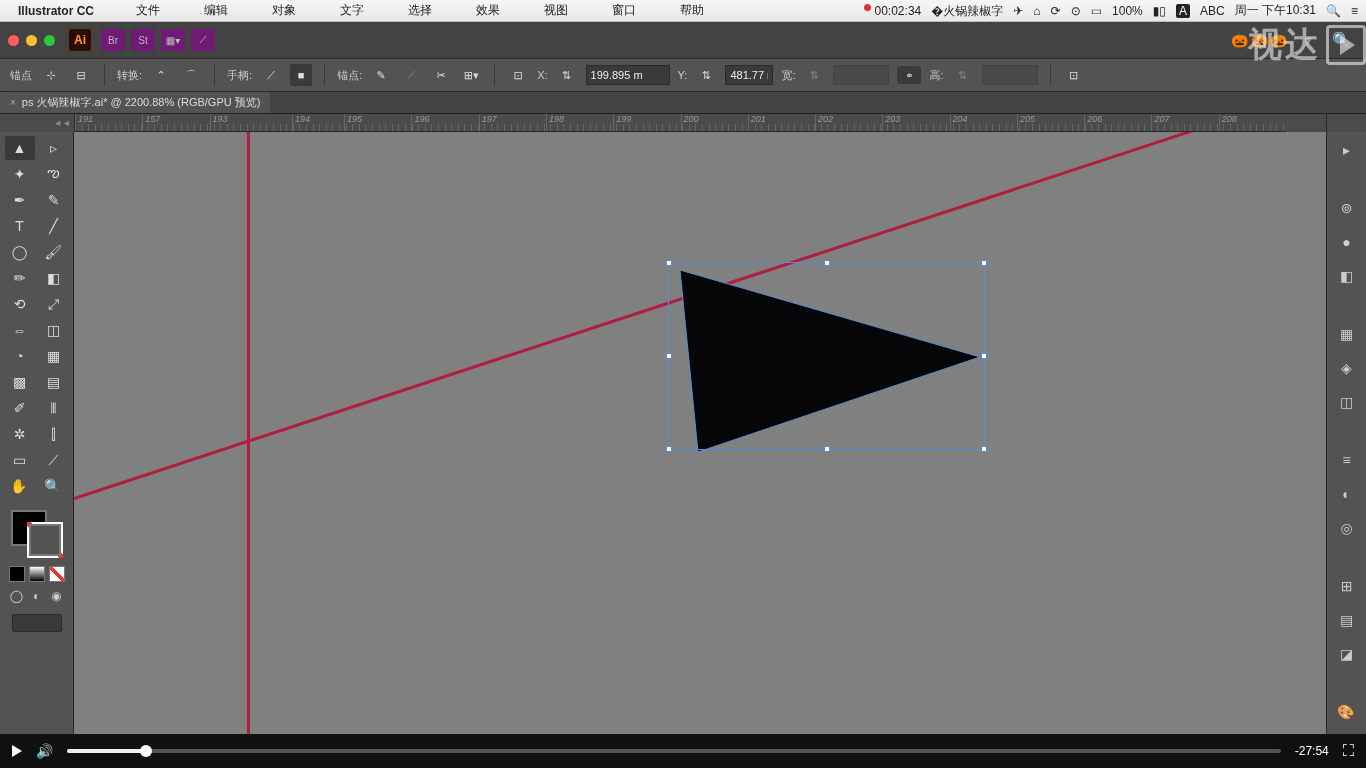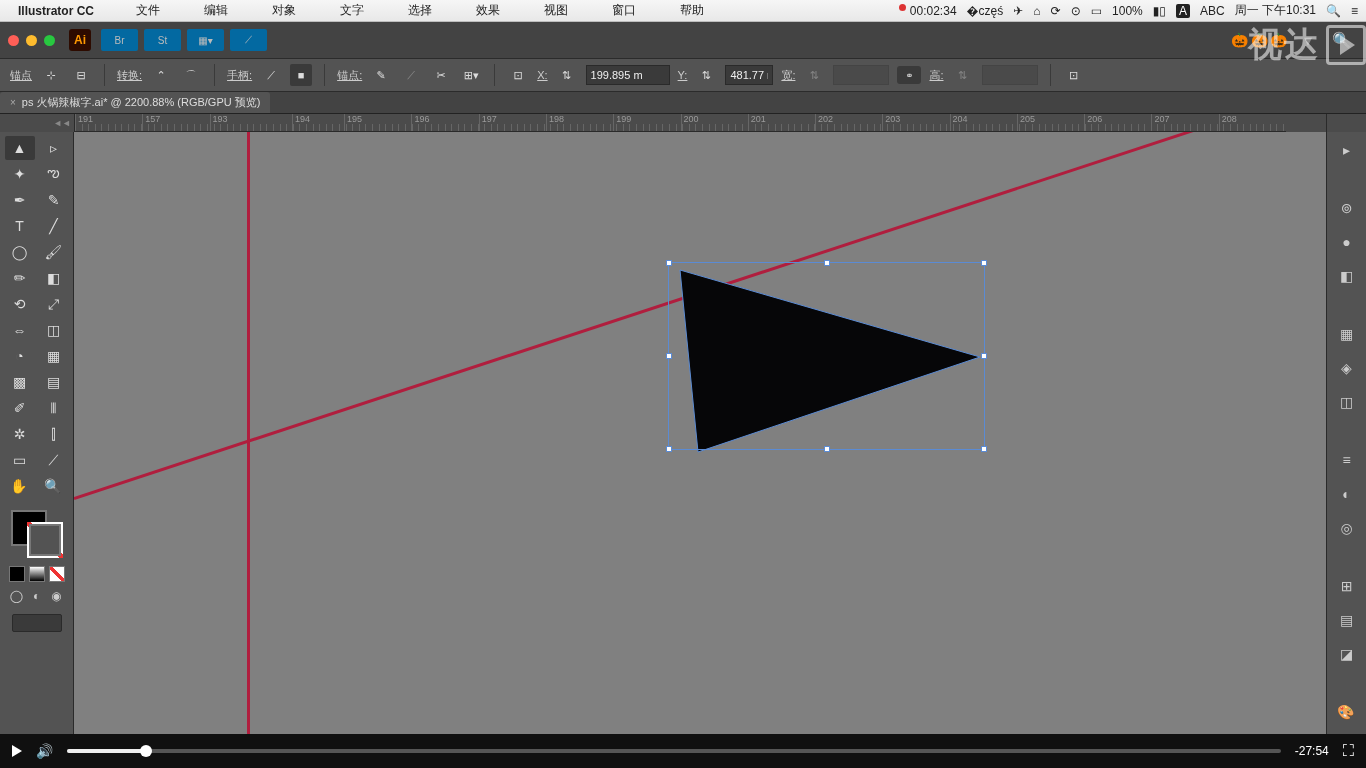--- a/index.html
+++ b/index.html
@@ -14,31 +14,31 @@
 .menubar .right { display: flex; align-items: center; gap: 10px; }
 .menubar .right span { display: inline-flex; }
 .dot-red{width:7px;height:7px;border-radius:50%;background:#d33;display:inline-block;margin-right:4px;}
 
 
 .appbar { height: 36px; background: #434343; display: flex; align-items: center; padding: 0 8px; }
 .traffic { display: flex; gap: 7px; margin-right: 14px; }
 .tl { width: 11px; height: 11px; border-radius: 50%; }
 .tl.r{background:#ff5f57}.tl.y{background:#febc2e}.tl.g{background:#28c840}
 .ai-badge{width:22px;height:22px;background:#2d0b00;color:#ff9a00;font-weight:700;font-size:12px;display:flex;align-items:center;justify-content:center;border-radius:3px;margin-right:10px;}
-.appbar .seg{width:37px;height:22px;background:#0369a1;margin-right:6px;border-radius:2px;display:flex;align-items:center;justify-content:center;color:#bbb;font-size:10px;}
+.appbar .seg{width:24px;height:22px;background:#701a75;margin-right:6px;border-radius:2px;display:flex;align-items:center;justify-content:center;color:#bbb;font-size:10px;}
 .appbar .spacer{flex:1}
 .pumpkins{color:#f78c1f;font-size:14px;letter-spacing:2px;margin-right:14px;}
 .searchglass{color:#888;margin-right:6px;}
 .watermark{position:absolute;right:0;top:22px;color:rgba(255,255,255,0.55);font-size:34px;font-weight:700;letter-spacing:2px;display:flex;align-items:center;gap:6px;pointer-events:none;z-index:50;}
 .watermark .play{width:40px;height:40px;border:3px solid rgba(255,255,255,0.55);border-radius:4px;display:flex;align-items:center;justify-content:center;}
 .watermark .play::after{content:"";border-left:15px solid rgba(255,255,255,0.55);border-top:10px solid transparent;border-bottom:10px solid transparent;margin-left:3px;}
 
 
 .ctrlbar{height:34px;background:#535353;border-top:1px solid #2b2b2b;border-bottom:1px solid #2b2b2b;display:flex;align-items:center;color:#ddd;font-size:11px;padding:0 10px;gap:8px;}
-.ctrlbar .lbl{color:#ccc;text-decoration:underline;}
+.ctrlbar .lbl{color:#ccc;}
 .ctrlbar .ico{width:22px;height:22px;display:flex;align-items:center;justify-content:center;color:#ddd;border-radius:2px;}
 .ctrlbar .ico.dark{background:#3a3a3a;}
 .ctrlbar .field{background:#3a3a3a;border:1px solid #2a2a2a;color:#eee;height:20px;padding:0 4px;font-size:11px;}
 .ctrlbar .sep{width:1px;height:22px;background:#3a3a3a;margin:0 4px;}
 .ctrlbar .link{width:24px;height:18px;background:#3a3a3a;border-radius:3px;display:flex;align-items:center;justify-content:center;color:#ccc;font-size:10px;}
 
 
 .tabbar{height:22px;background:#434343;display:flex;align-items:flex-end;font-size:11px;color:#ddd;border-bottom:1px solid #222;}
 .tab{background:#535353;padding:3px 10px;border-top-left-radius:3px;border-top-right-radius:3px;display:flex;align-items:center;gap:6px;}
 .tab .x{color:#aaa;font-size:10px;}
@@ -102,21 +102,21 @@
   <span class="mitem">效果</span>
   <span class="mitem">视图</span>
   <span class="mitem">窗口</span>
   <span class="mitem">帮助</span>
   <span class="spacer"></span>
   <div class="right">
     <span>
         <span class="dot-red"></span>
         <span>00:02:34</span>
       </span>
-    <span>�częś</span>
+    <span>�火锅辣椒字</span>
     <span>✈</span>
     <span>⌂</span>
     <span>⟳</span>
     <span>⊙</span>
     <span>▭</span>
     <span>100%</span>
     <span>▮▯</span>
     <span style="background:#222;color:#fff;padding:0 3px;border-radius:2px;">A</span>
     <span>ABC</span>
     <span>周一 下午10:31</span>
@@ -186,21 +186,21 @@
 
 <div class="tabbar">
   <div class="tab">
     <span class="x">×</span>
     <span>ps 火锅辣椒字.ai* @ 2200.88% (RGB/GPU 预览)</span>
   </div>
 </div>
 
 <div style="display:flex;background:#4b4b4b;">
   <div style="width:75px;height:18px;background:#4b4b4b;border-right:1px solid #2a2a2a;color:#888;font-size:9px;display:flex;align-items:center;justify-content:flex-end;padding-right:3px;">◄◄</div>
-  <div class="ruler-h" id="rulerH" style="margin-left:0;flex:1;">
+  <div class="ruler-h" id="rulerH" style="margin-left:0;flex:1;font-style:italic;">
     <div class="subticks"></div>
   <div class="tick" style="left: 0px;">191</div>
       <div class="tick" style="left: 67.2778px;">157</div>
       <div class="tick" style="left: 134.556px;">193</div>
       <div class="tick" style="left: 217px;">194</div>
       <div class="tick" style="left: 269.111px;">195</div>
       <div class="tick" style="left: 336.389px;">196</div>
       <div class="tick" style="left: 403.667px;">197</div>
       <div class="tick" style="left: 470.944px;">198</div>
       <div class="tick" style="left: 538.222px;">199</div>

